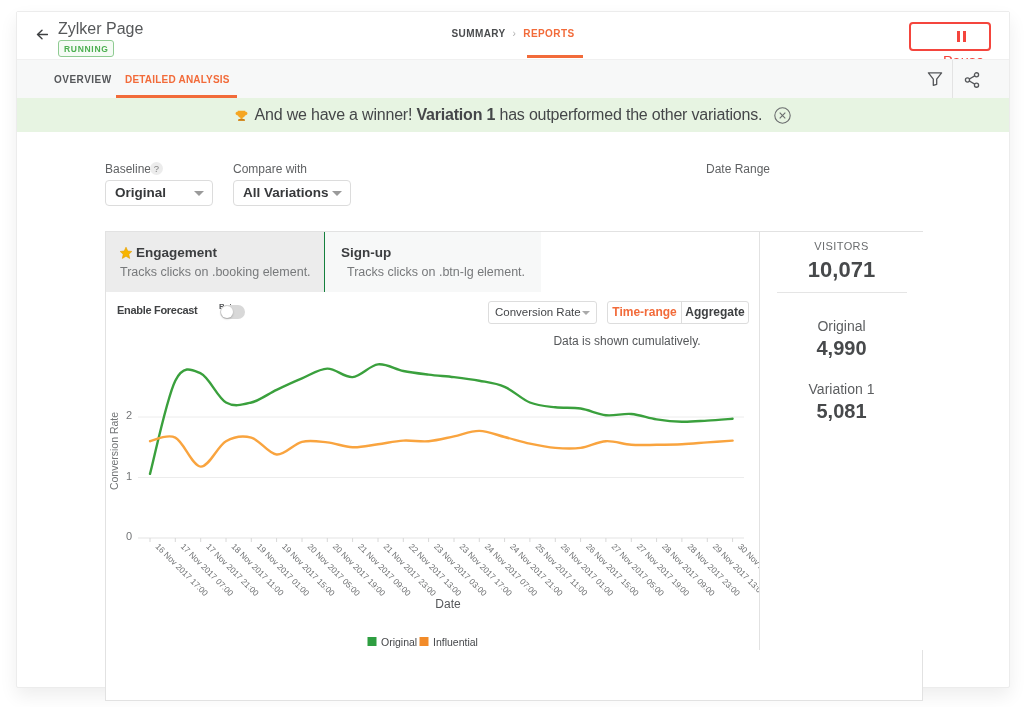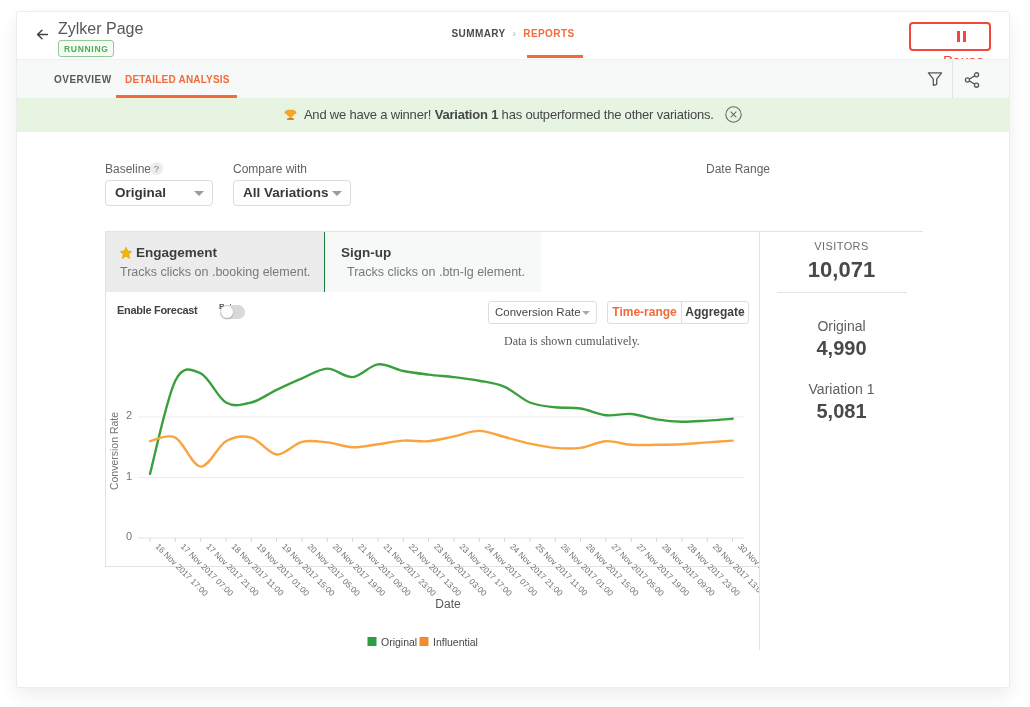--- a/index.html
+++ b/index.html
@@ -21,45 +21,45 @@
 .pi { display:inline-block; width:3px; height:11px; background:#f4453d; vertical-align:-1px; }
 
 
 .tabbar { position:absolute; left:0; top:47px; width:100%; height:39px; background:#f7f8f8; border-top:1px solid #f0f0f0; }
 .tab1 { position:absolute; left:37px; top:14px; font-size:10px; font-weight:bold; letter-spacing:.5px; color:#55575a; }
 .tab2 { position:absolute; left:108px; top:14px; font-size:10px; font-weight:bold; letter-spacing:.2px; color:#f26b3a; }
 .tab2-line { position:absolute; left:99px; top:35px; width:121px; height:3px; background:#f26b3a; }
 .iconsep { position:absolute; right:56px; top:0; width:1px; height:39px; background:#e3e3e3; }
 
 
-.greenbar { position:absolute; left:0; top:86px; width:100%; height:34px; background:#e7f4e2; font-size:13px; letter-spacing:-.2px; color:#454749; }
+.greenbar { position:absolute; left:0; top:86px; width:100%; height:34px; background:#e7f4e2; font-size:16px; letter-spacing:-.2px; color:#454749; }
 .gb-inner { position:absolute; left:0; top:0; width:100%; height:34px; text-align:center; line-height:34px; }
 
 
 .lbl { position:absolute; font-size:12px; color:#606264; }
 .selbox { position:absolute; height:26px; background:#fff; border:1px solid #dcdcdc; border-radius:4px; font-size:13.5px; color:#37393b; font-weight:bold; line-height:24px; padding-left:9px; }
 .caret { position:absolute; right:8px; top:10px; width:0; height:0; border-left:5px solid transparent; border-right:5px solid transparent; border-top:5px solid #9a9a9a; }
 .qmark { position:absolute; left:133px; top:150px; width:13px; height:13px; border-radius:50%; background:#ececec; color:#808080; font-size:9.5px; text-align:center; line-height:14px; }
 .datebox { position:absolute; left:689px; top:168px; width:220px; height:26px; border:1px solid #dcdcdc; border-radius:4px; font-size:14px; color:#2e3033; line-height:24px; padding-left:9px; }
 
 
-.panel { position:absolute; left:88px; top:219px; width:818px; height:336px; border:1px solid #e2e2e2; background:#fff; }
+.panel { position:absolute; left:88px; top:219px; width:818px; height:470px; border:1px solid #e2e2e2; background:#fff; }
 .mtab { position:absolute; top:0; height:60px; border-bottom:0; }
 .mtab .t { position:absolute; left:30px; top:13px; font-size:13.5px; font-weight:bold; color:#3c3e40; }
 .mtab .s { position:absolute; left:14px; top:33px; font-size:12.5px; color:#77797b; white-space:nowrap; }
 .sidebar { position:absolute; left:653px; top:0; width:164px; height:418px; border-left:1px solid #e2e2e2; background:#fff; text-align:center; }
 
 .ef { position:absolute; left:11px; top:72px; font-size:11px; letter-spacing:-.3px; font-weight:bold; color:#404244; }
 .beta { font-size:8px; font-weight:bold; color:#505254;padding-left:20px; }
 .toggle { position:absolute; left:114px; top:73px; z-index:3; width:25px; height:14px; background:#d8d8d8; border-radius:8px; }
 .toggle .knob { position:absolute; left:1px; top:1px; width:12px; height:12px; background:#fff; border-radius:50%; box-shadow:0 1px 2px rgba(0,0,0,.25); }
 .convsel { position:absolute; left:382px; top:69px; width:109px; height:23px; border:1px solid #ddd; border-radius:3px; background:#fff; font-size:11.5px; color:#45474a; line-height:21px; padding-left:6px; white-space:nowrap; }
 .convsel .c2 { position:absolute; right:6px; top:9px; width:0; height:0; border-left:4px solid transparent; border-right:4px solid transparent; border-top:4px solid #aaa; }
 .seg { position:absolute; left:501px; top:69px; height:23px; border:1px solid #ddd; border-radius:3px; background:#fff; font-size:12px; line-height:21px; white-space:nowrap; }
-.cumul { position:absolute; left:398px; top:102px; width:246px; text-align:left; font-size:12px; color:#55575a;font-family:Liberation Serif, serif; }
+.cumul { position:absolute; left:398px; top:102px; width:246px; text-align:center; font-size:12px; color:#55575a; }
 </style>
 </head>
 <body>
 <div class="card">
 
   <div class="hdr">
     <svg class="backarrow" viewBox="0 0 12 11">
         <path d="M11.5 5.5 H1.5 M1.5 5.5 L6 1.2 M1.5 5.5 L6 9.8" fill="none" stroke="#3e4042" stroke-width="1.4" stroke-linecap="round"></path>
       </svg>
     <div class="title">Zylker Page</div>

